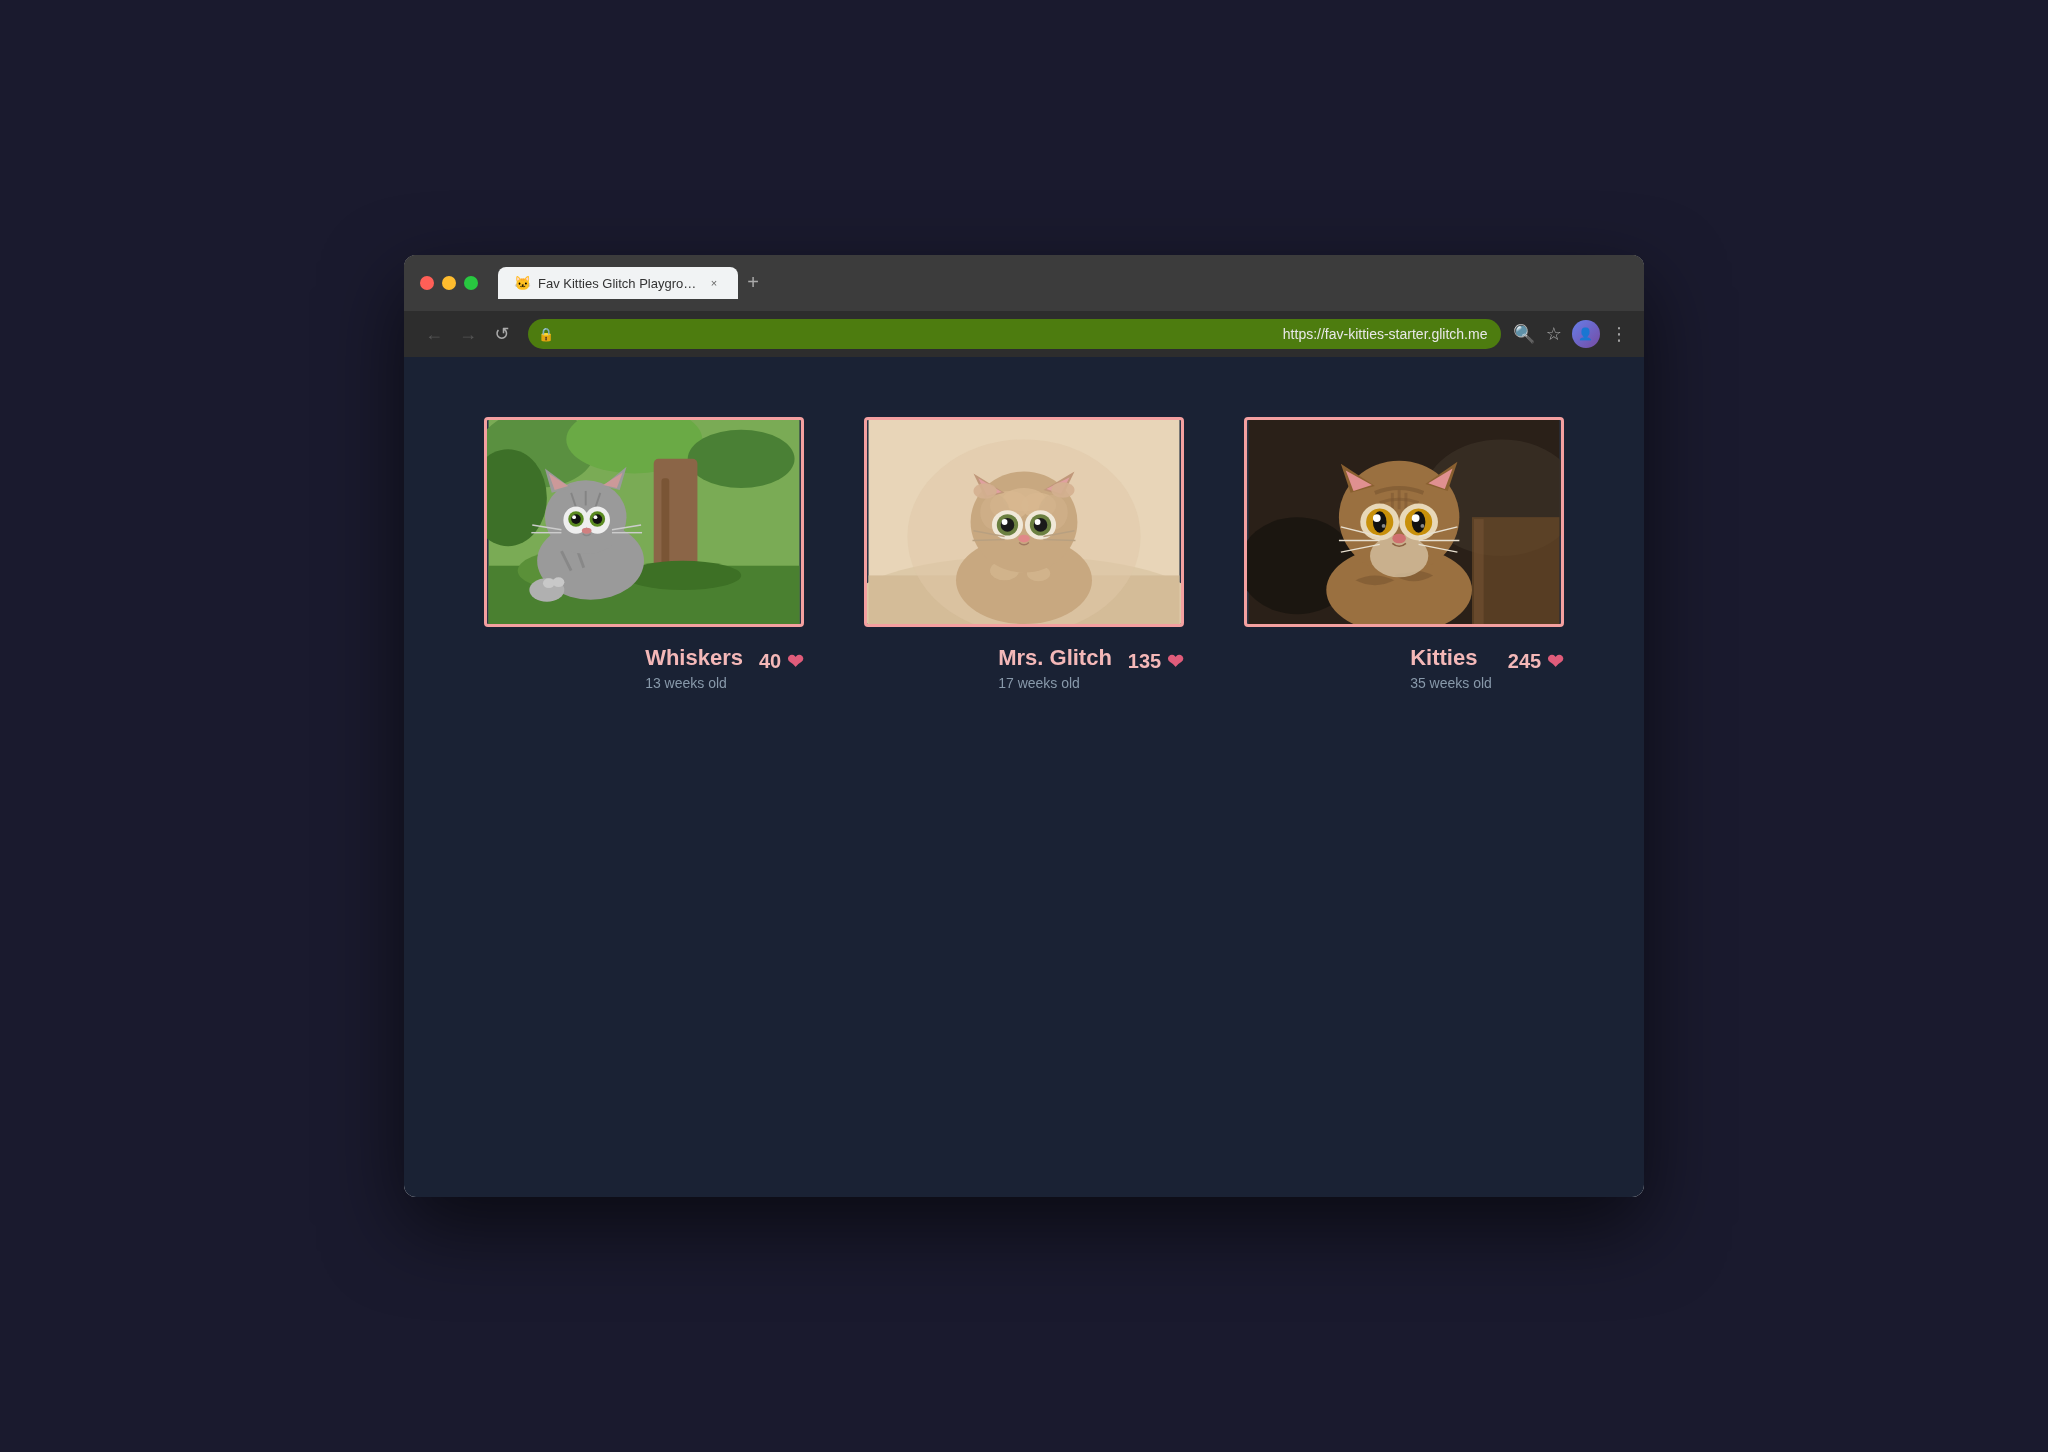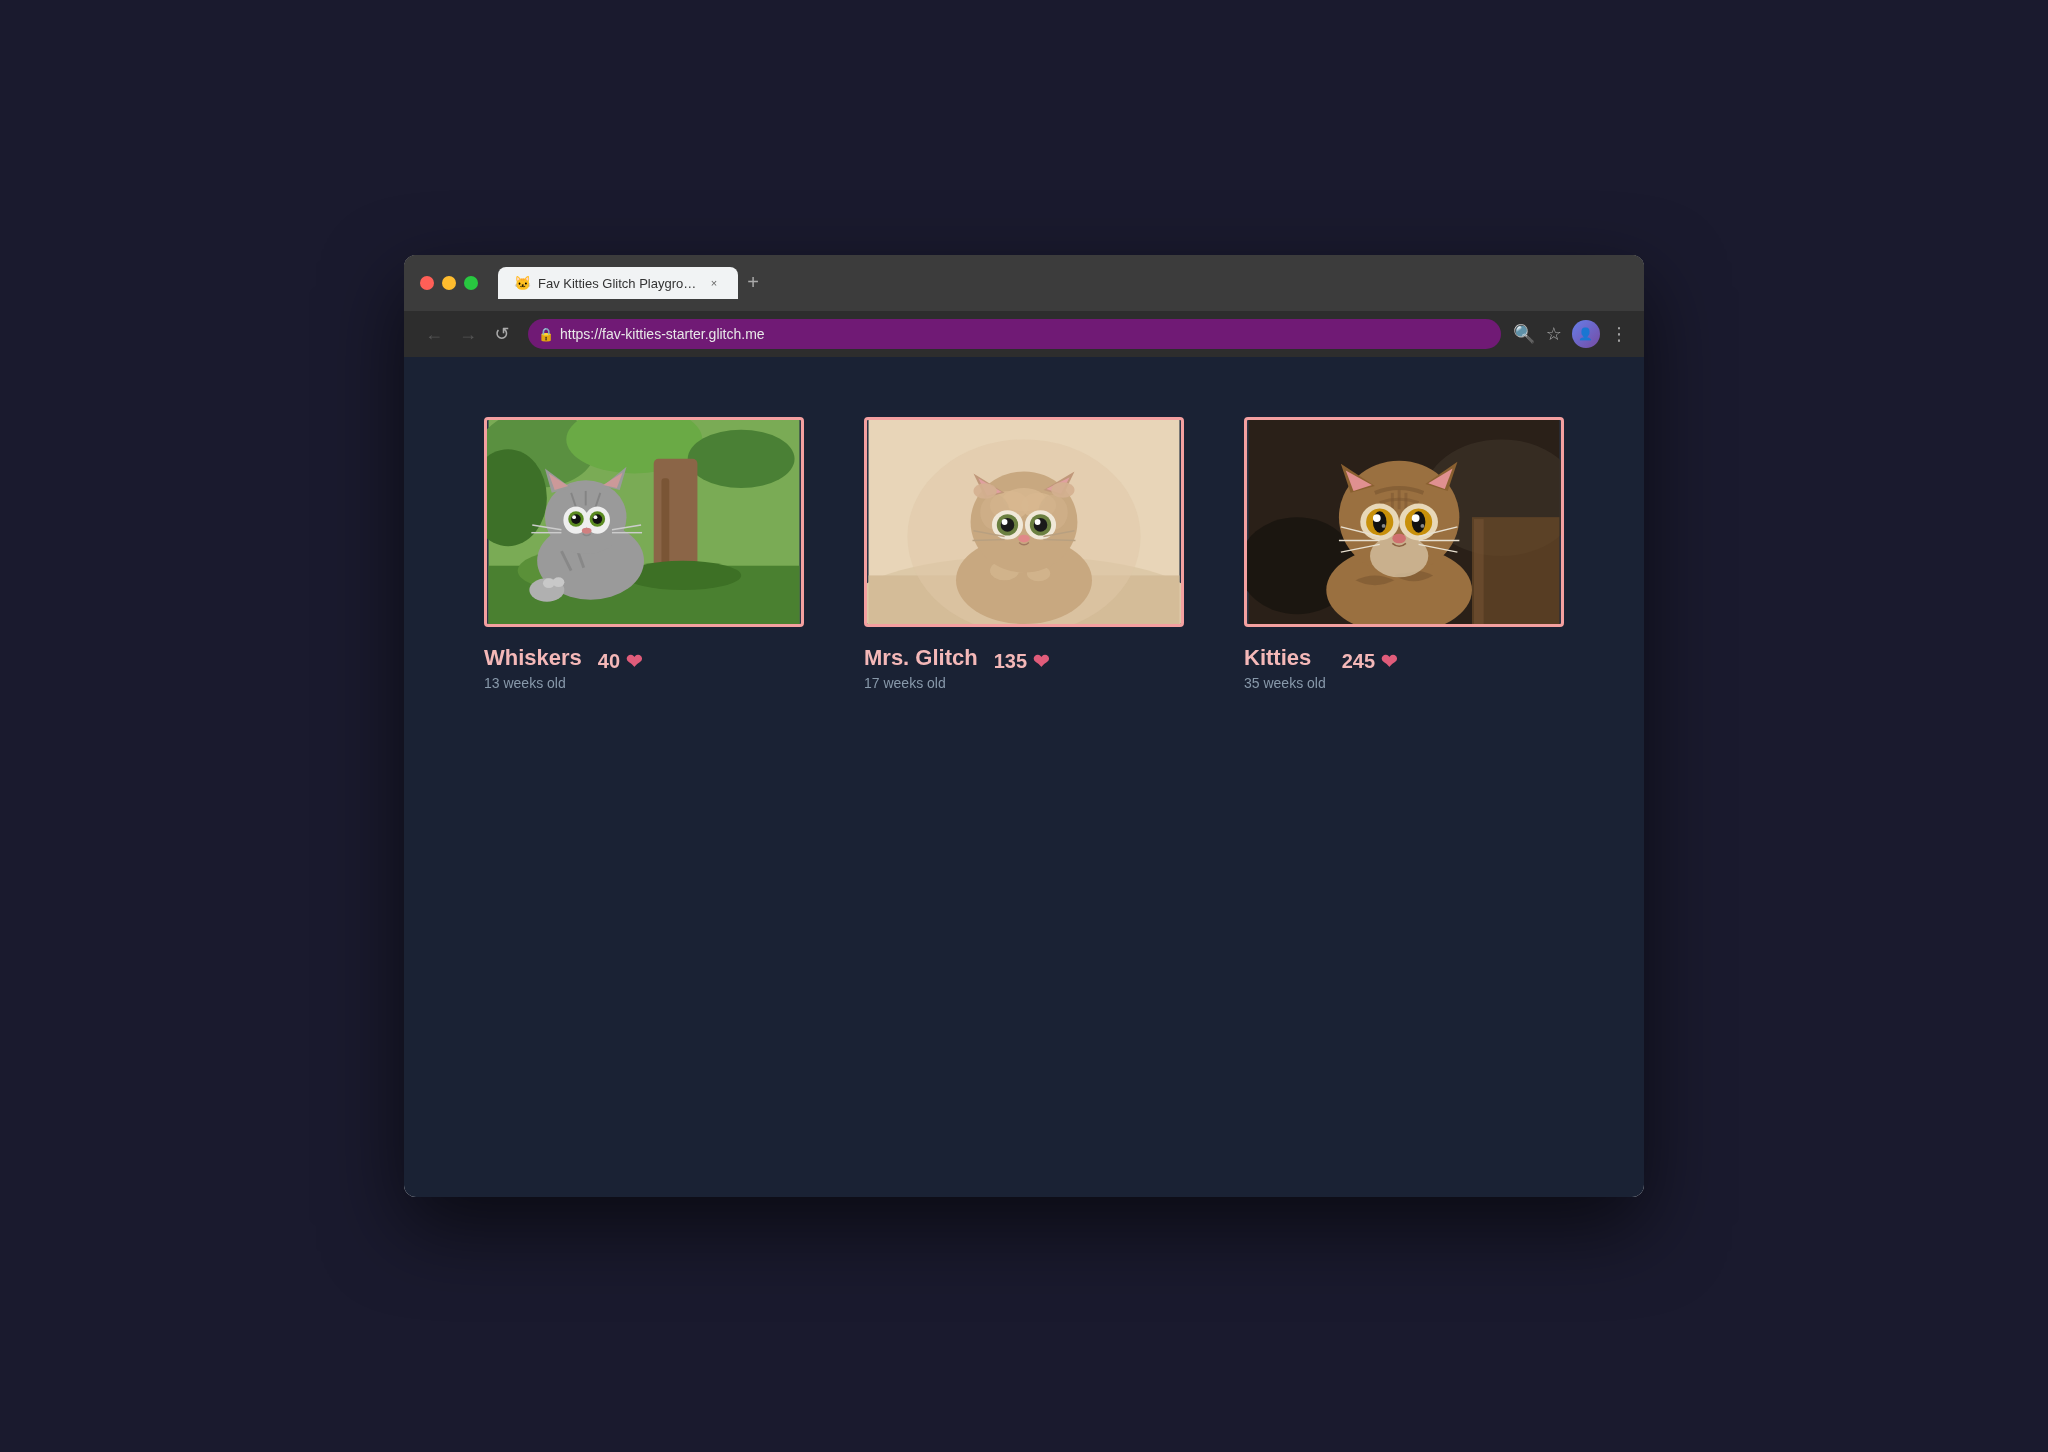--- a/index.html
+++ b/index.html
@@ -153,28 +153,29 @@
     }
 
     .url-lock {
       position: absolute;
       left: 10px;
       color: #aaa;
       font-size: 13px;
     }
 
     .url-text {
-      background: #701a75;
+      background: #4d7c0f;
       border: none;
       outline: none;
       color: #e8e8e8;
       font-size: 14px;
       width: 100%;
       padding: 7px 14px 7px 32px;
       border-radius: 20px;
+      text-align: right;
     }
 
     .toolbar-right {
       display: flex;
       align-items: center;
       gap: 10px;
       color: #aaa;
       font-size: 18px;
     }
 
@@ -241,21 +242,21 @@
 
     
     .cat-svg {
       width: 100%;
       height: 100%;
     }
 
     .kitty-info {
       display: flex;
       align-items: flex-start;
-      justify-content: flex-start;
+      justify-content: flex-end;
       width: 100%;
     }
 
     .kitty-name-age {
       display: flex;
       flex-direction: column;
       gap: 4px;
     }
 
     .kitty-name {

